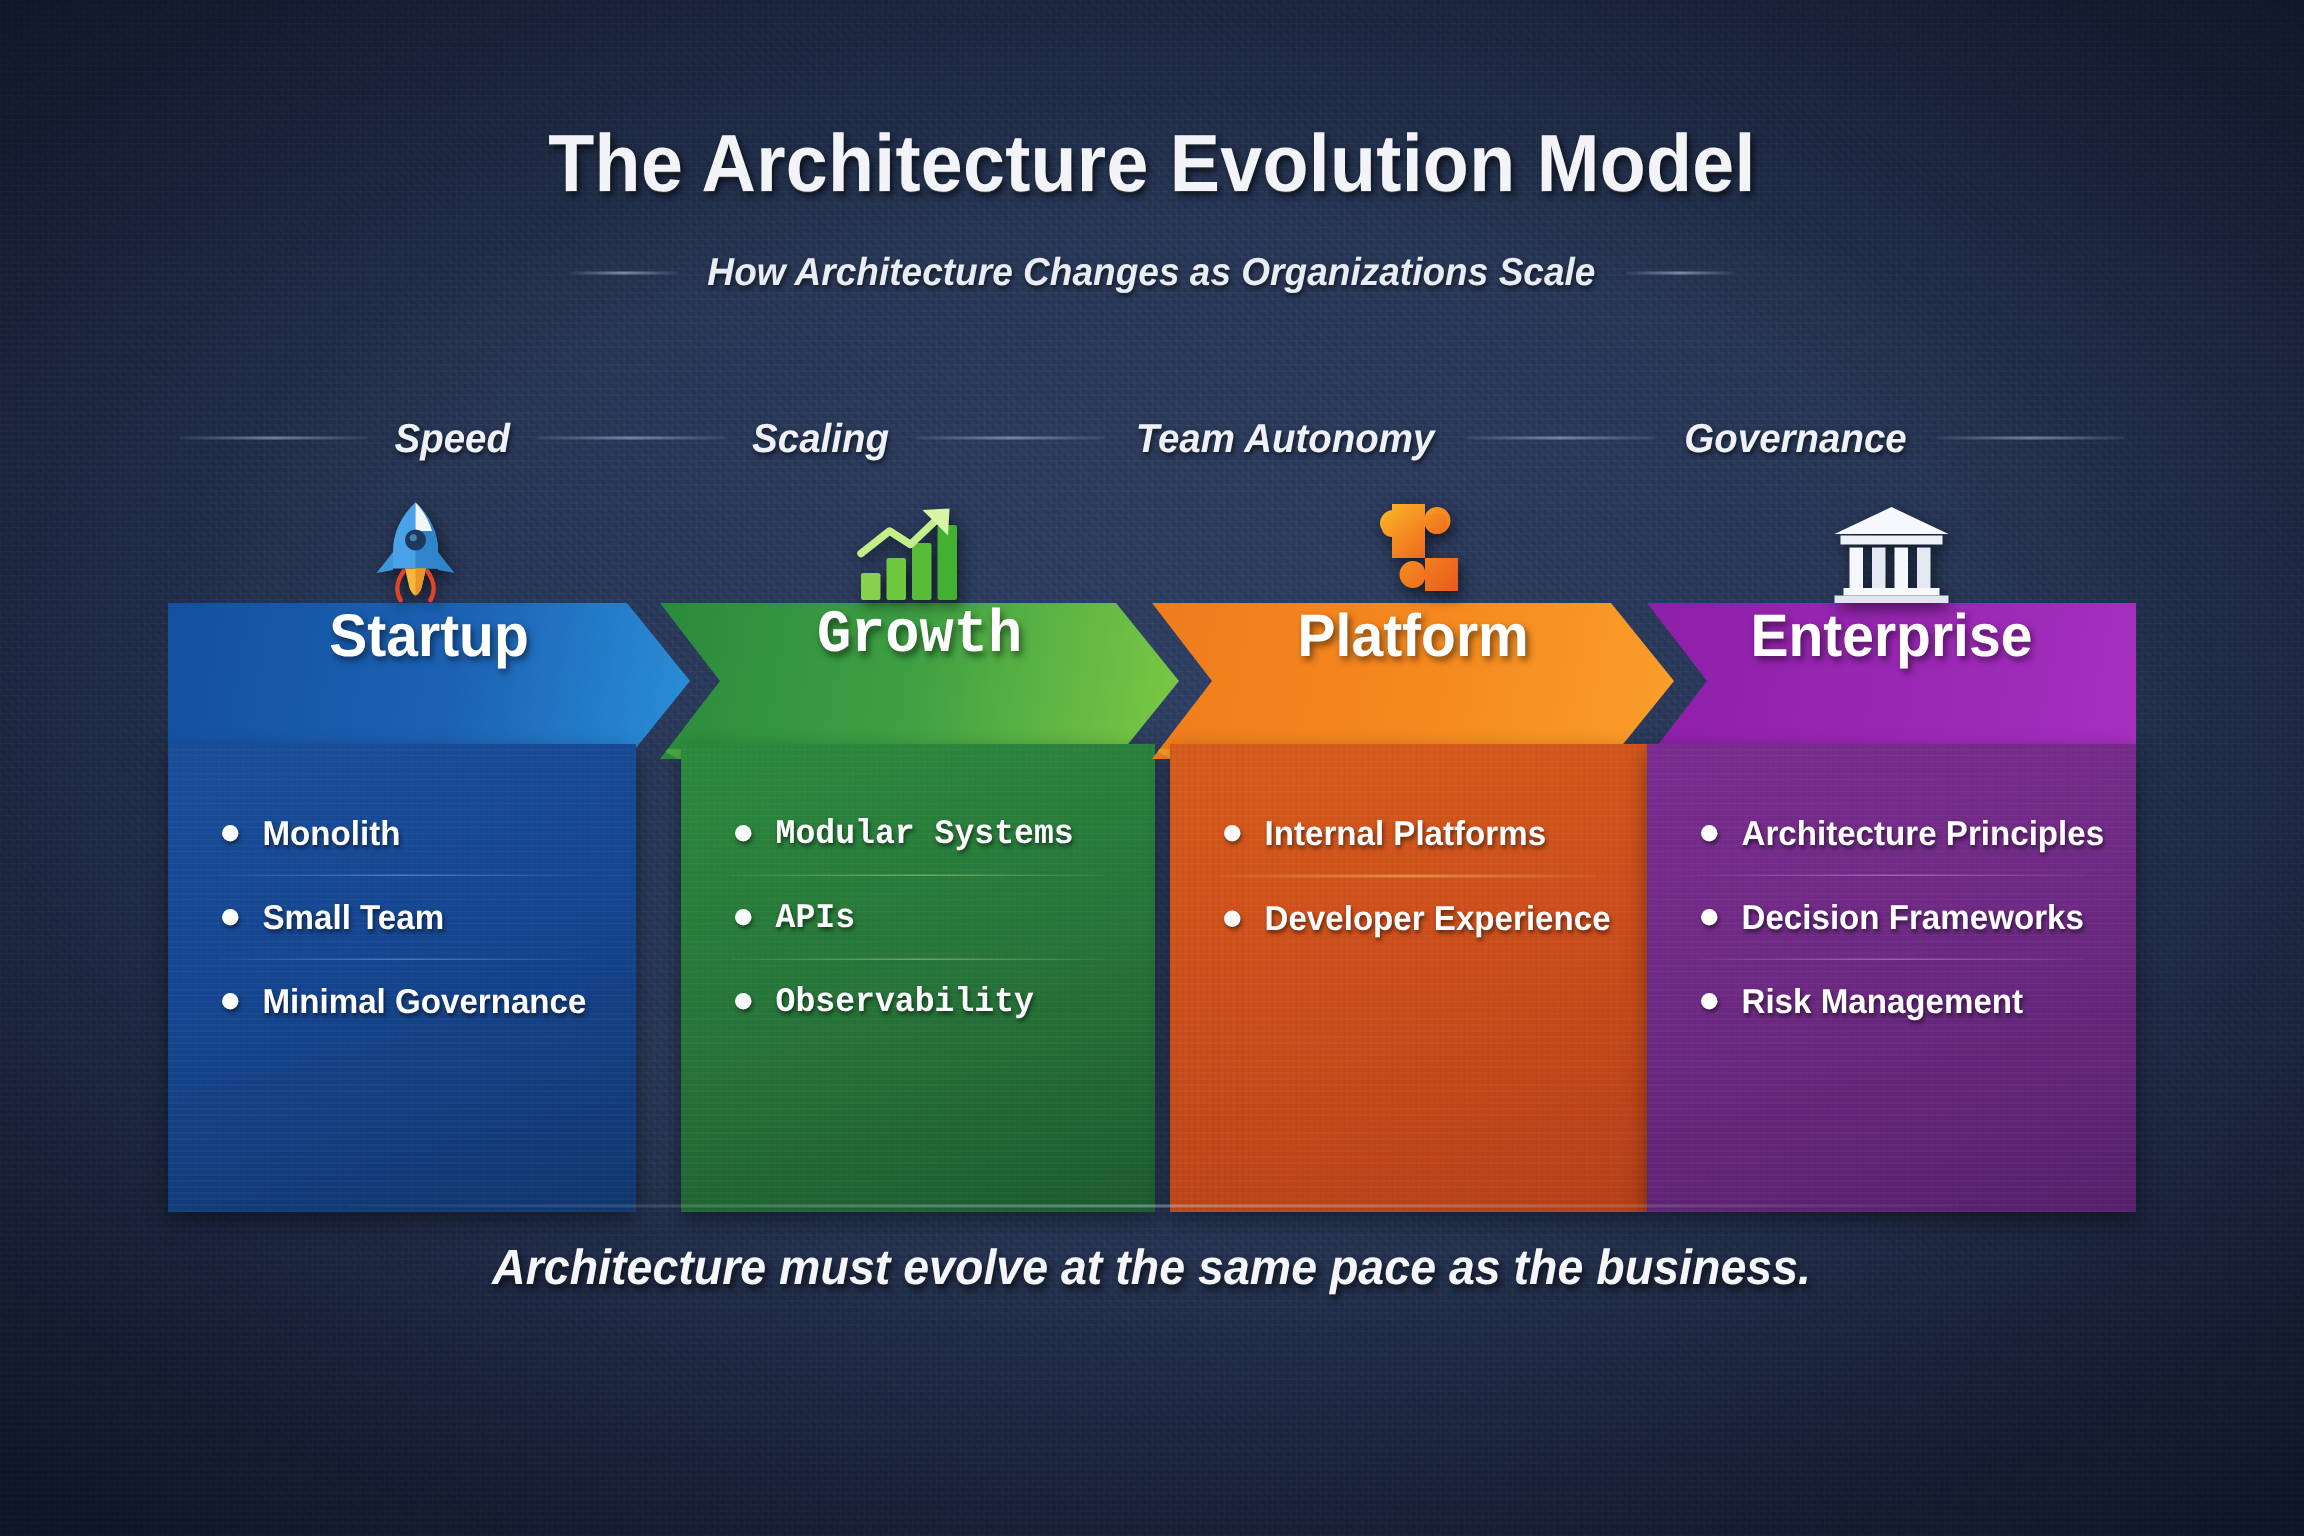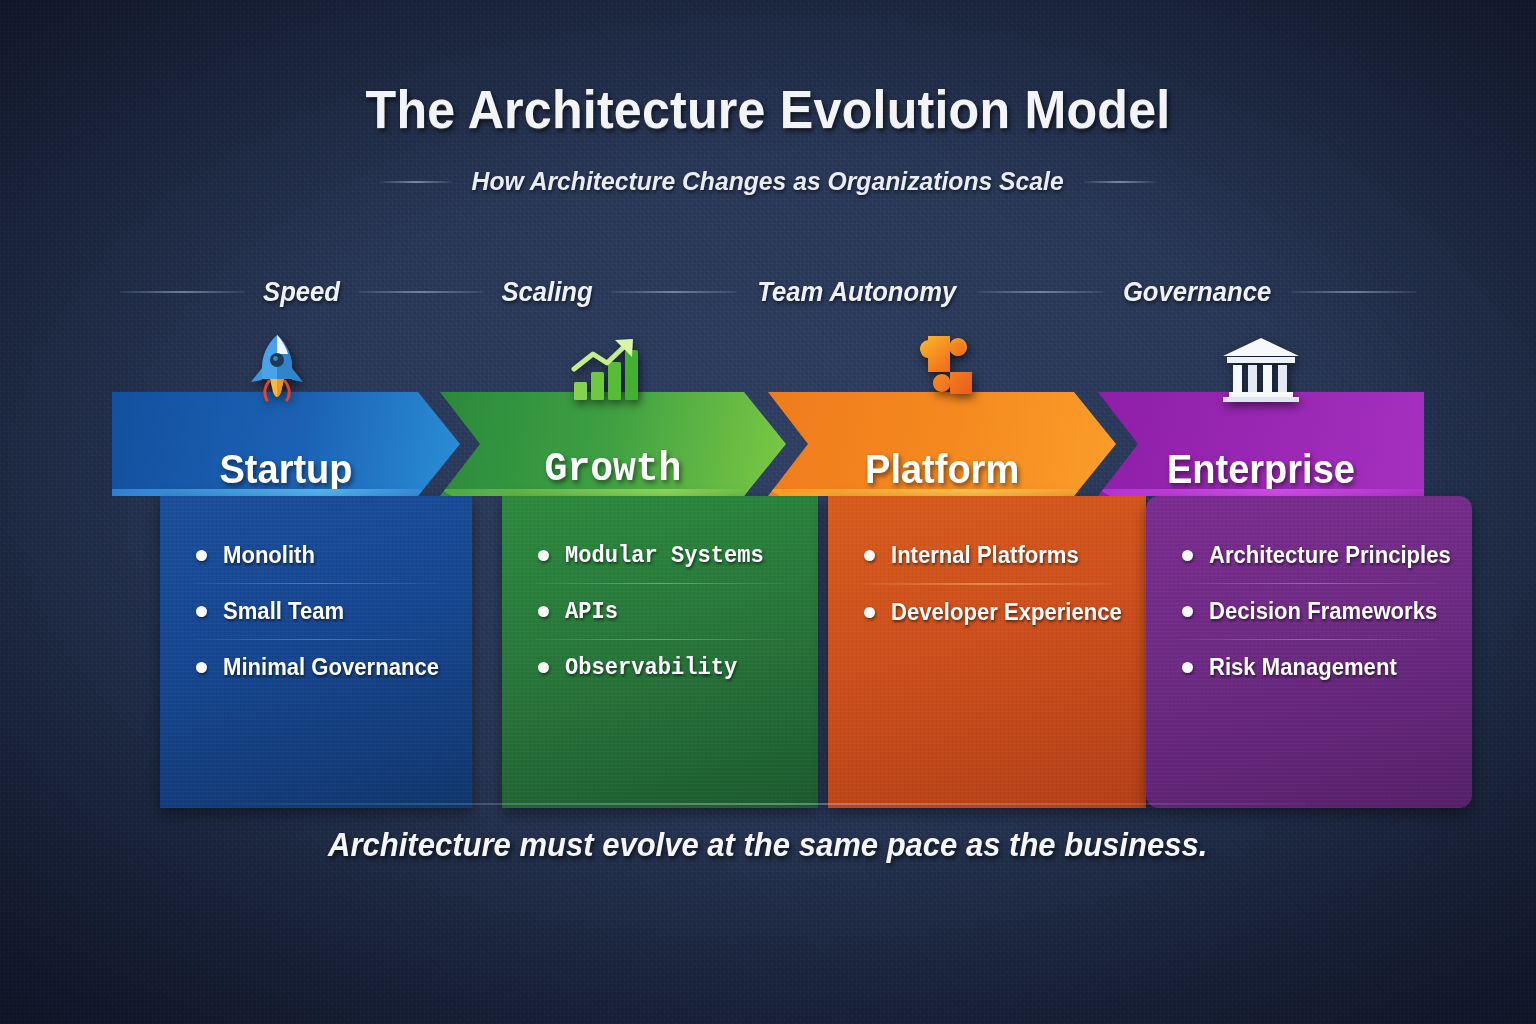--- a/index.html
+++ b/index.html
@@ -126,26 +126,26 @@
     width: 100%;
     height: 72px;
     display: flex;
     align-items: flex-end;
     justify-content: center;
     z-index: 5;
     filter: drop-shadow(2px 4px 5px rgba(0,0,0,0.55));
   }
   .banner {
     position: absolute;
-    top: 62px;
+    top: 72px;
     left: 0;
     width: 100%;
     height: 104px;
     display: flex;
-    align-items: flex-end;
+    align-items: flex-start;
     justify-content: center;
     box-shadow: 0 4px 9px rgba(0,0,0,0.42);
   }
   .banner-title {
     font-size: 40px;
     font-weight: bold;
     color: #ffffff;
     text-shadow: 2px 3px 5px rgba(0,0,0,0.5);
     transform: scaleX(0.95);
     white-space: nowrap;
@@ -158,21 +158,20 @@
     width: 100%;
     height: 7px;
   }
   .body-panel {
     position: absolute;
     top: 166px;
     height: 312px;
     box-shadow: 0 6px 14px rgba(0,0,0,0.4);
     padding: 32px 0 0 0;
     box-sizing: border-box;
-    margin-left: 48px;
   }
   .item {
     display: flex;
     align-items: center;
     height: 55px;
     padding-left: 36px;
     padding-right: 14px;
     box-sizing: border-box;
   }
   .bullet {
@@ -254,21 +253,20 @@
     background: linear-gradient(100deg, #8e1fa8 0%, #9a28b4 55%, #a62fc0 100%);
     clip-path: polygon(0 0, 326px 0, 326px 100%, 0 100%, 40px 50%);
   }
   #col-3 .banner-accent {
     background: linear-gradient(90deg, #b333cf, #d04ce8 55%, #b333cf);
     clip-path: polygon(0 0, 326px 0, 326px 100%, 12px 100%);
   }
   #col-3 .body-panel {
     left: 0; width: 326px;
     background: linear-gradient(165deg, #7b2d90 0%, #6e2a84 45%, #56206a 100%);
-    border-radius: 13px;
   }
   #col-3 .item-divider { background: linear-gradient(90deg, rgba(225,160,240,0.05), rgba(228,160,242,0.42), rgba(225,160,240,0.05)); }
 
   .panel-texture {
     position: absolute;
     inset: 0;
     background-image:
       repeating-linear-gradient(0deg, rgba(255,255,255,0.03) 0px, rgba(255,255,255,0.03) 1px, rgba(0,0,0,0) 1px, rgba(0,0,0,0) 4px),
       repeating-linear-gradient(90deg, rgba(0,0,0,0.035) 0px, rgba(0,0,0,0.035) 1px, rgba(0,0,0,0) 1px, rgba(0,0,0,0) 4px);
     pointer-events: none;

